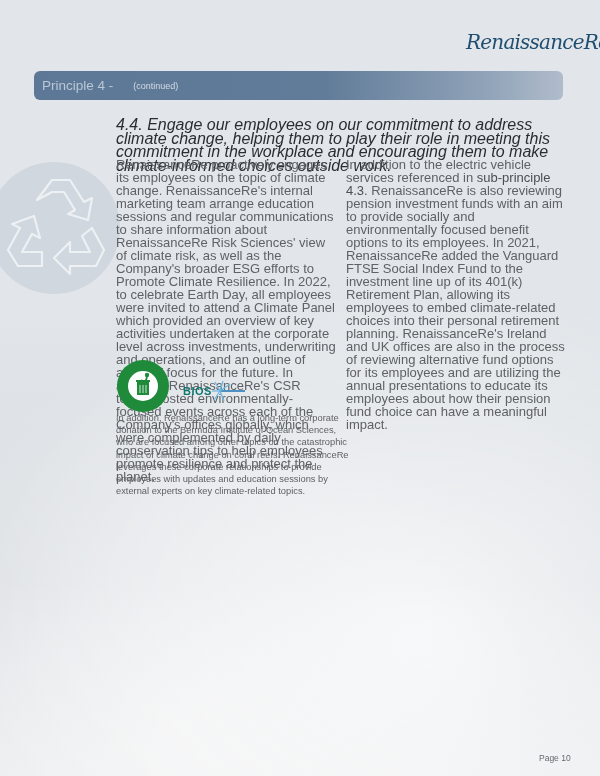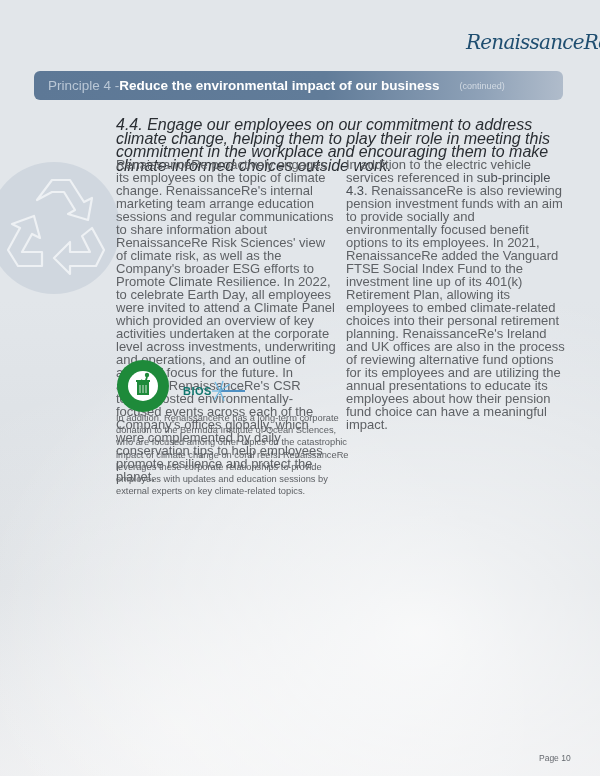--- a/index.html
+++ b/index.html
@@ -17,21 +17,21 @@
   }
   .logo {
     position: absolute; left: 466px; top: 30px;
     font-family: "DejaVu Serif", serif; font-style: italic;
     font-size: 20px; color: #1f4e70; letter-spacing: -0.8px;
   }
   .banner {
     position: absolute; left: 34px; top: 71px; width: 529px; height: 29px;
     border-radius: 6px;
     background: linear-gradient(90deg, #5d7896 0%, #617c99 55%, #8fa2b8 85%, #b0bccb 100%);
-    display: flex; align-items: center; padding-left: 14px; box-sizing: border-box;
+    display: flex; align-items: center; padding-left: 8px; box-sizing: border-box;
     font-size: 13.5px; white-space: nowrap;
   }
   .banner .pre { color: #b9c7d6; }
   .banner .main { color: #ffffff; font-weight: bold; }
   .banner .cont { color: #d3dbe4; font-size: 9px; margin-left: 20px; }
   .subhead {
     position: absolute; left: 116px; top: 118px; width: 450px;
     font-size: 16px; line-height: 13.5px; font-style: italic; color: #2a2e33;
   }
   .recycle {
@@ -54,21 +54,20 @@
 </style>
 </head>
 <body>
 
 <div class="bg-fade"></div>
 
 <div class="logo">RenaissanceRe</div>
 
 <div class="banner">
   <span class="pre">Principle 4 - </span>
-  <span class="main">Reduce the environmental impact of our business</span>
   <span class="cont">(continued)</span>
 </div>
 
 <div class="subhead">4.4. Engage our employees on our commitment to address climate change, helping them to play their role in meeting this commitment in the workplace and encouraging them to make climate-informed choices outside work.</div>
 
 <svg class="recycle" viewBox="0 0 130 140">
   <circle cx="62" cy="70" r="66" fill="#d0d7df"></circle>
   <g fill="none" stroke="#eef1f4" stroke-width="2.2" stroke-linejoin="round">
     <path d="M45 42 L60 22 L78 22 L92 44 L100 40 L96 62 L76 56 L83 52 L72 34 L60 34 Z"></path>
     <path d="M100 70 L112 92 L104 108 L78 108 L78 116 L62 100 L78 84 L78 94 L98 94 L90 78 Z"></path>

